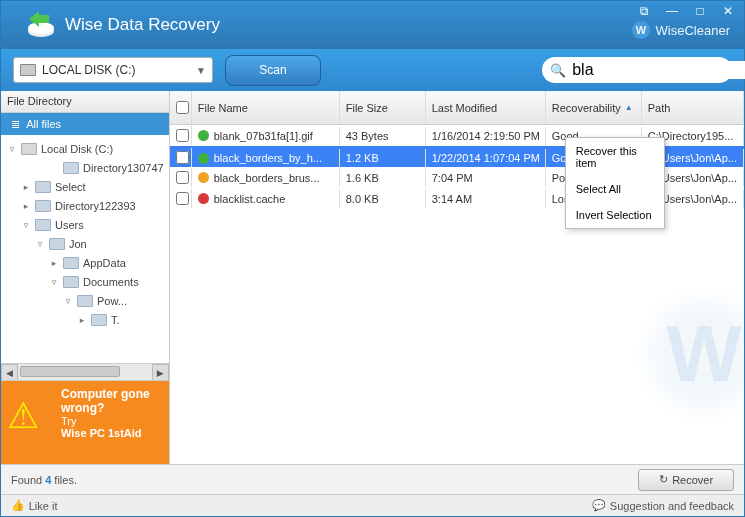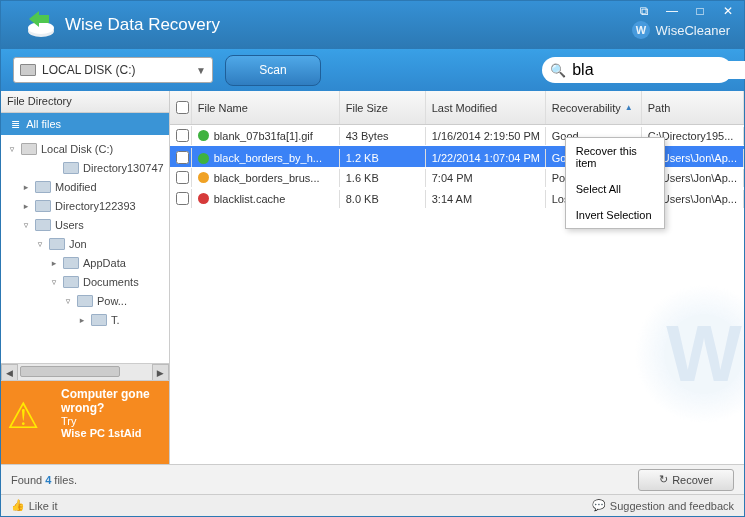--- a/index.html
+++ b/index.html
@@ -110,21 +110,21 @@
             <span>Local Disk (C:)</span>
           </div>
           <div class="tree-node" style="padding-left: 36px; margin-left: 12px;">
             <span class="exp"></span>
             <span class="ficon"></span>
             <span>Directory130747</span>
           </div>
           <div class="tree-node" style="padding-left: 20px;">
             <span class="exp">▸</span>
             <span class="ficon"></span>
-            <span>Modified</span>
+            <span>Select</span>
           </div>
           <div class="tree-node" style="padding-left: 20px;">
             <span class="exp">▸</span>
             <span class="ficon"></span>
             <span>Directory122393</span>
           </div>
           <div class="tree-node" style="padding-left: 20px;">
             <span class="exp">▿</span>
             <span class="ficon"></span>
             <span>Users</span>

